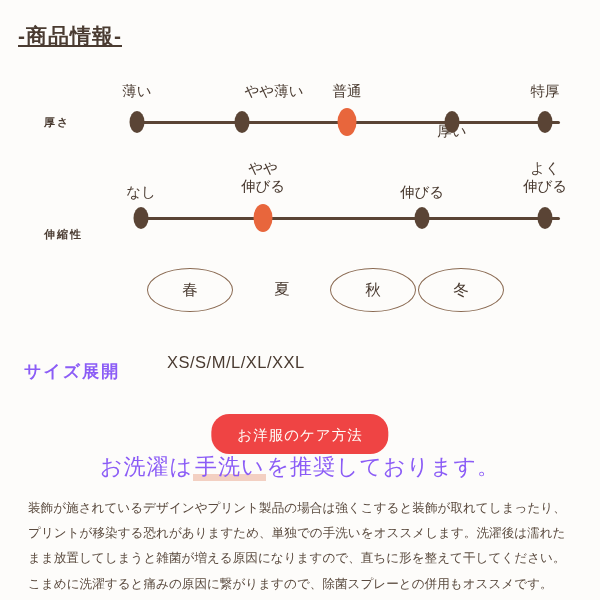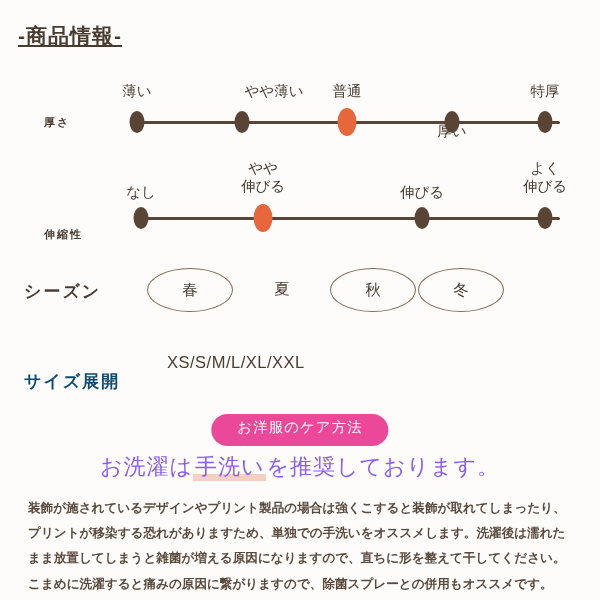--- a/index.html
+++ b/index.html
@@ -128,45 +128,45 @@
   .size-row {
     position: absolute;
     left: 0;
     top: 348px;
     width: 600px;
     height: 30px;
   }
   .size-label {
     position: absolute;
     left: 24px;
-    top: 22px;
+    top: 12px;
     font-size: 17px;
     font-weight: bold;
     letter-spacing: 2px;
-    color: #0c4a6e;
+    color: #8b5cf6;
   }
   .size-value {
     position: absolute;
     left: 167px;
     top: 5px;
     font-size: 16.5px;
     color: #4a3b31;
     letter-spacing: 0.5px;
   }
 
   
   .care-pill {
     position: absolute;
     left: 50%;
     top: 414px;
     transform: translateX(-50%);
-    background: #ec4899;
+    background: #ef4444;
     color: #fffdf9;
     font-size: 14.5px;
-    padding: 4px 26px 9px;
+    padding: 12px 26px 9px;
     border-radius: 18px;
     letter-spacing: 1px;
     white-space: nowrap;
   }
 
   
   .care-headline {
     position: absolute;
     left: 0;
     right: 0;
@@ -196,21 +196,20 @@
   
   .care-body {
     position: absolute;
     left: 28px;
     right: 28px;
     top: 496px;
     font-size: 12.6px;
     line-height: 2.0;
     color: #5a4a3e;
     text-align: left;
-    font-weight: bold;
   }
   .care-body p { margin: 0; }
 </style>
 </head>
 <body>
 
 <div class="page">
 
   <div class="title">-商品情報-</div>
 
@@ -251,21 +250,20 @@
     <div class="dot" style="left:422px;"></div>
 
     <div class="tick-label" style="left:545px;">
       <span>よく</span><br>
       <span>伸びる</span>
     </div>
     <div class="dot" style="left:545px;"></div>
   </div>
 
   <div class="season-row">
-    <div class="season-label">シーズン</div>
     <div class="season-item on" style="left:147px;">
       <span>春</span>
     </div>
     <div class="season-item" style="left:240px;">
       <span>夏</span>
     </div>
     <div class="season-item on" style="left:330px;">
       <span>秋</span>
     </div>
     <div class="season-item on" style="left:418px;">

